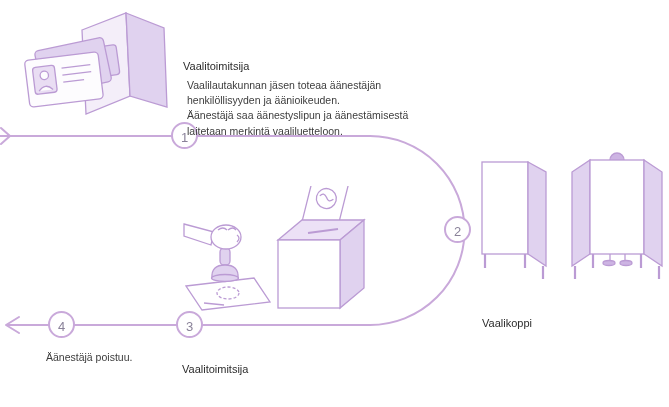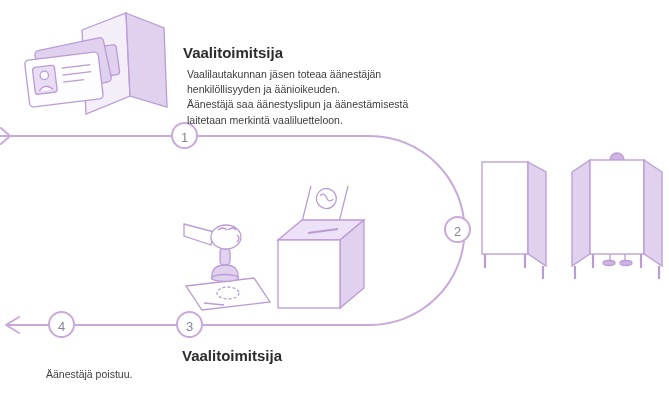--- a/index.html
+++ b/index.html
@@ -8,21 +8,21 @@
     font-family:"Liberation Sans", sans-serif;
   }
   .flow-svg{position:absolute;left:0;top:0;z-index:1;}
   .illus{position:absolute;z-index:2;}
   .step{
     position:absolute;width:27px;height:27px;border-radius:50%;
     background:#ffffff;border:2px solid #c9a9da;color:#8a8299;
     font-size:13px;line-height:27px;text-align:center;z-index:3;box-sizing:border-box;
   }
   .block{position:absolute;color:#3c3c3c;z-index:4;}
-  .title{font-weight:700;font-size:15px;color:#2c2c2c;margin:0 0 6px 0;}
+  .title{font-weight:400;font-size:11px;color:#2c2c2c;margin:16px 0 6px 0;}
   .body{font-size:10.5px;line-height:1.45;white-space:pre-line;margin:4px;}
   .plain{font-size:10.5px;margin:0;}
 </style>
 </head>
 <body>
 
 <div class="canvas">
 
   <svg class="flow-svg" width="669" height="407" viewBox="0 0 669 407">
     <path d="M 0 136 H 370 A 94.5 94.5 0 0 1 370 325 H 7" fill="none" stroke="#c9a9da" stroke-width="2"></path>
@@ -108,23 +108,24 @@
 
   <div class="block" style="left:183px;top:44px;width:240px;">
     <p class="title">Vaalitoimitsija</p>
     <p class="body">Vaalilautakunnan jäsen toteaa äänestäjän
 henkilöllisyyden ja äänioikeuden.
 Äänestäjä saa äänestyslipun ja äänestämisestä
 laitetaan merkintä vaaliluetteloon.</p>
   </div>
 
   <div class="block" style="left:482px;top:301px;width:170px;">
+    <p class="title">Vaalikoppi</p>
   </div>
 
   <div class="block" style="left:182px;top:347px;width:250px;">
     <p class="title">Vaalitoimitsija</p>
   </div>
 
-  <div class="block" style="left:46px;top:368px;text-align:center;">
+  <div class="block" style="left:46px;top:351px;text-align:center;">
     <p class="plain">Äänestäjä poistuu.</p>
   </div>
 
 </div>
 
 </body></html>

